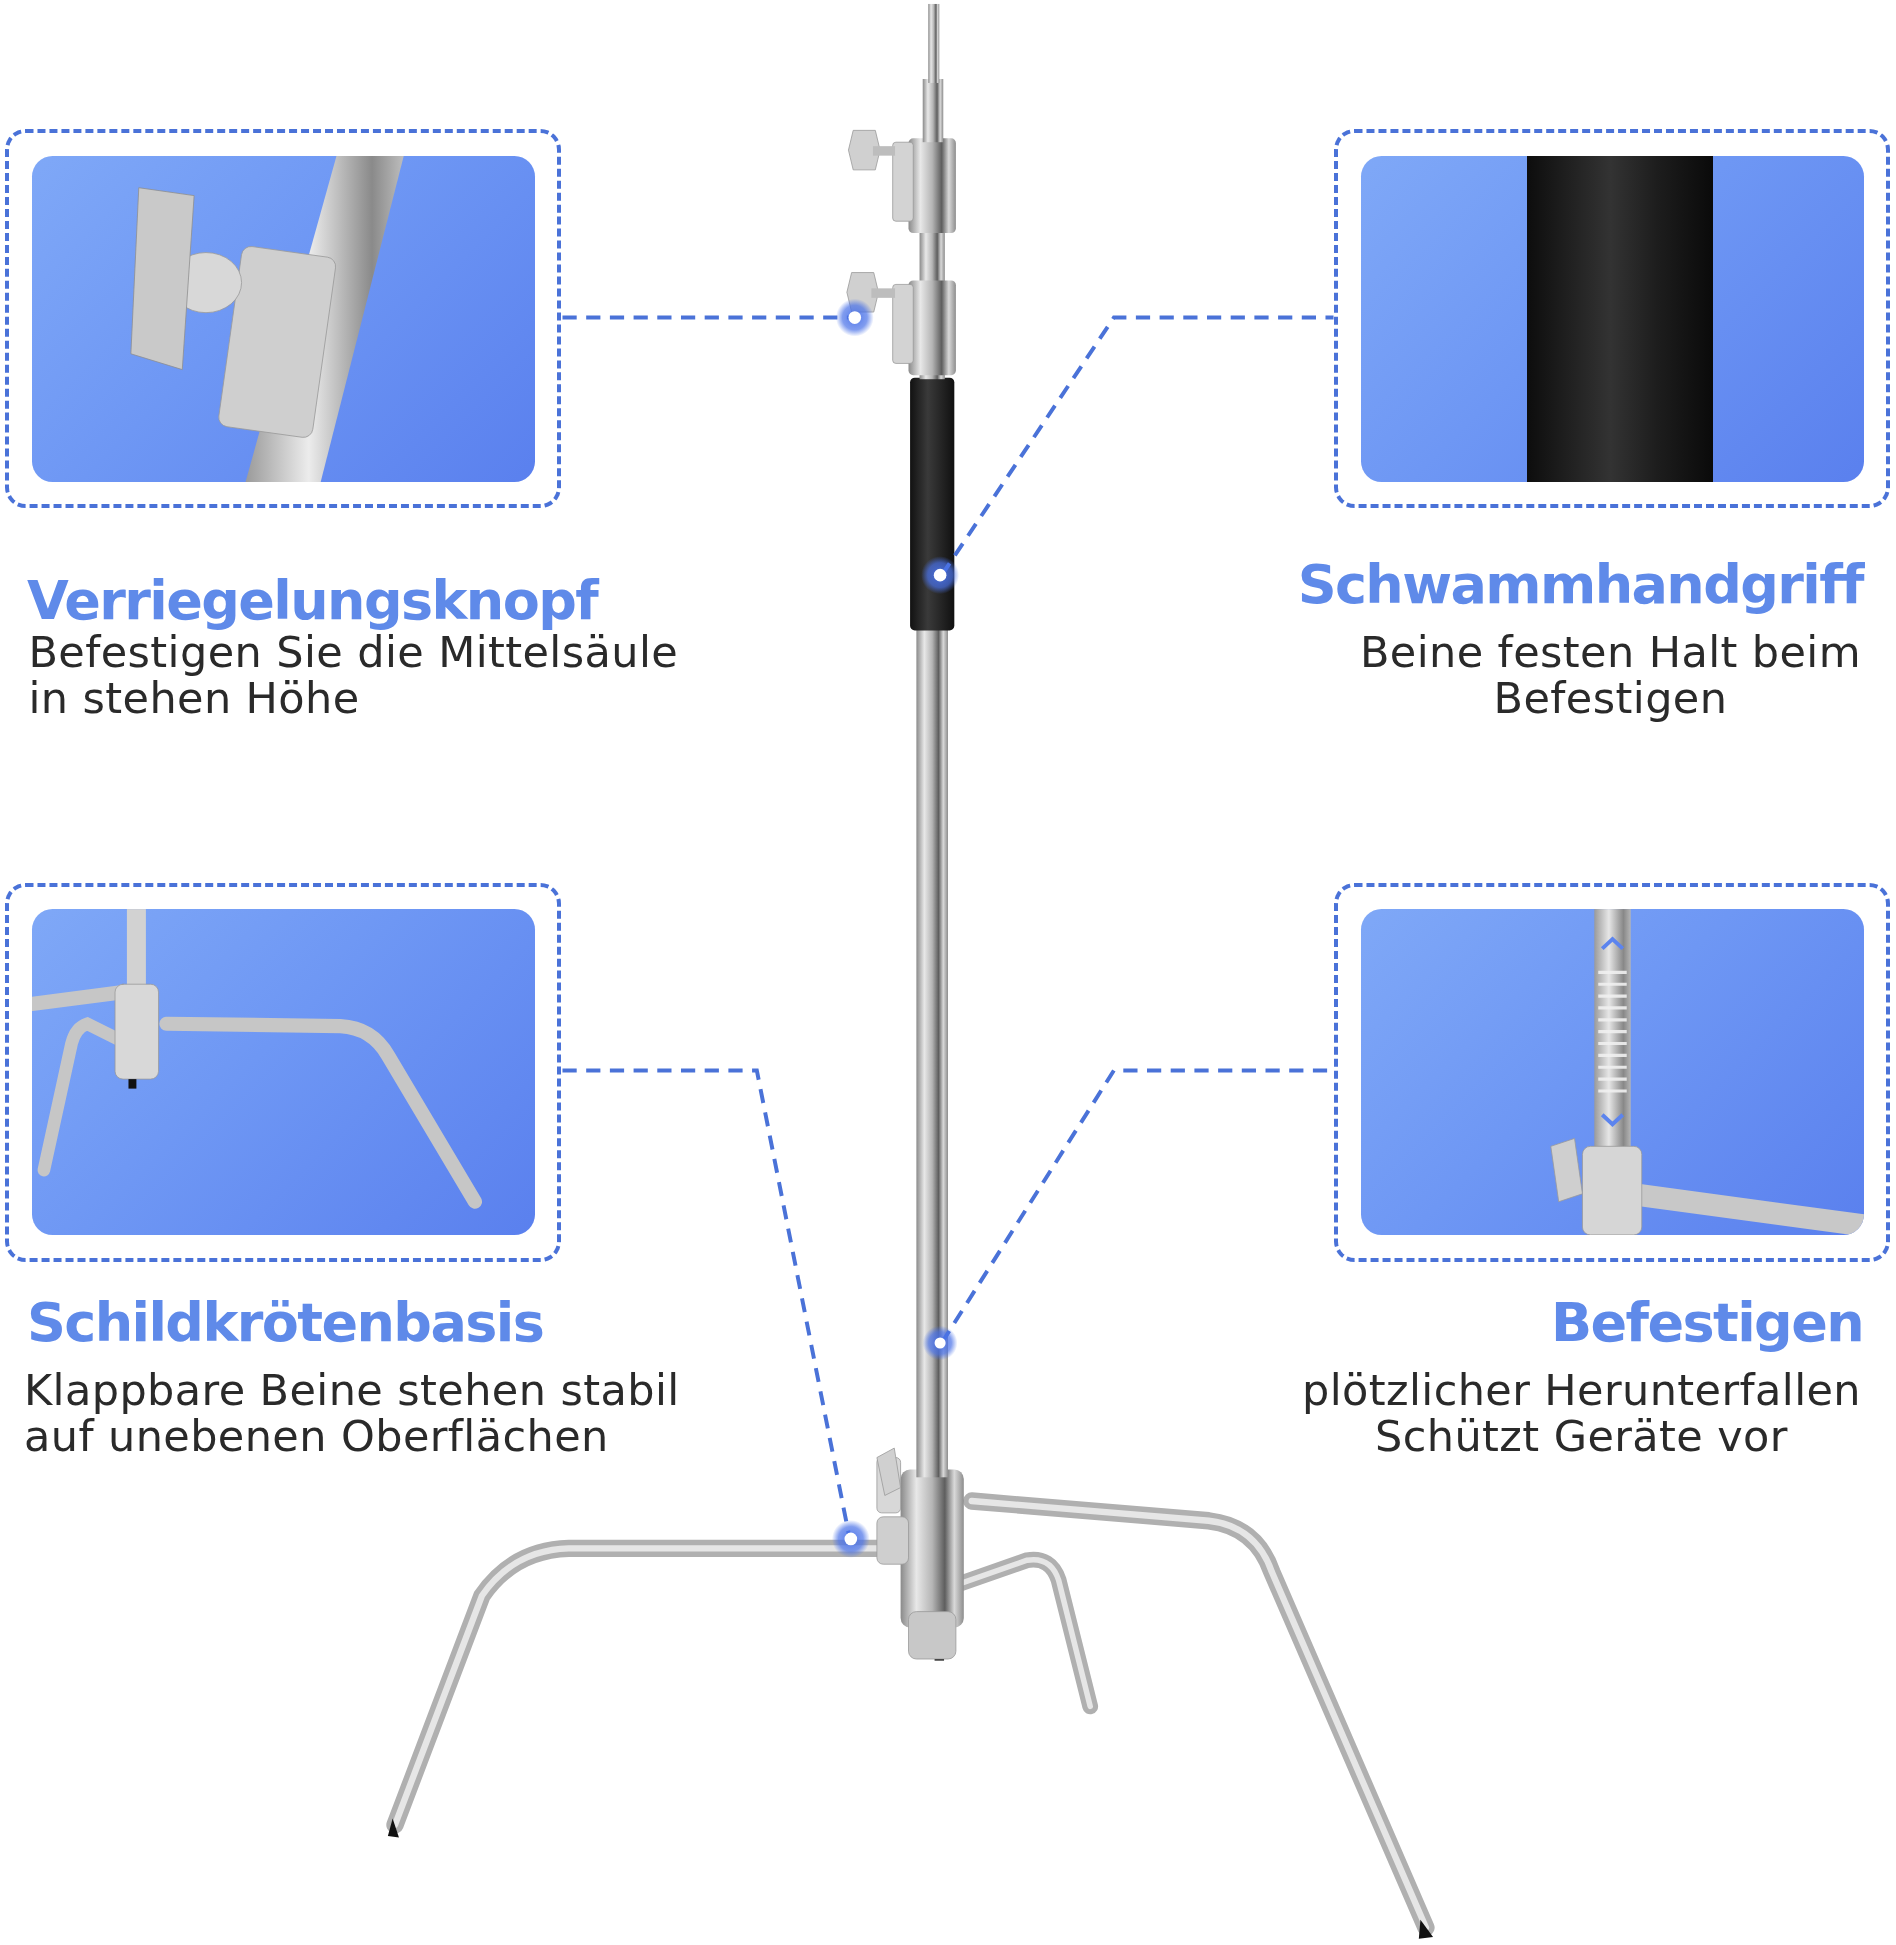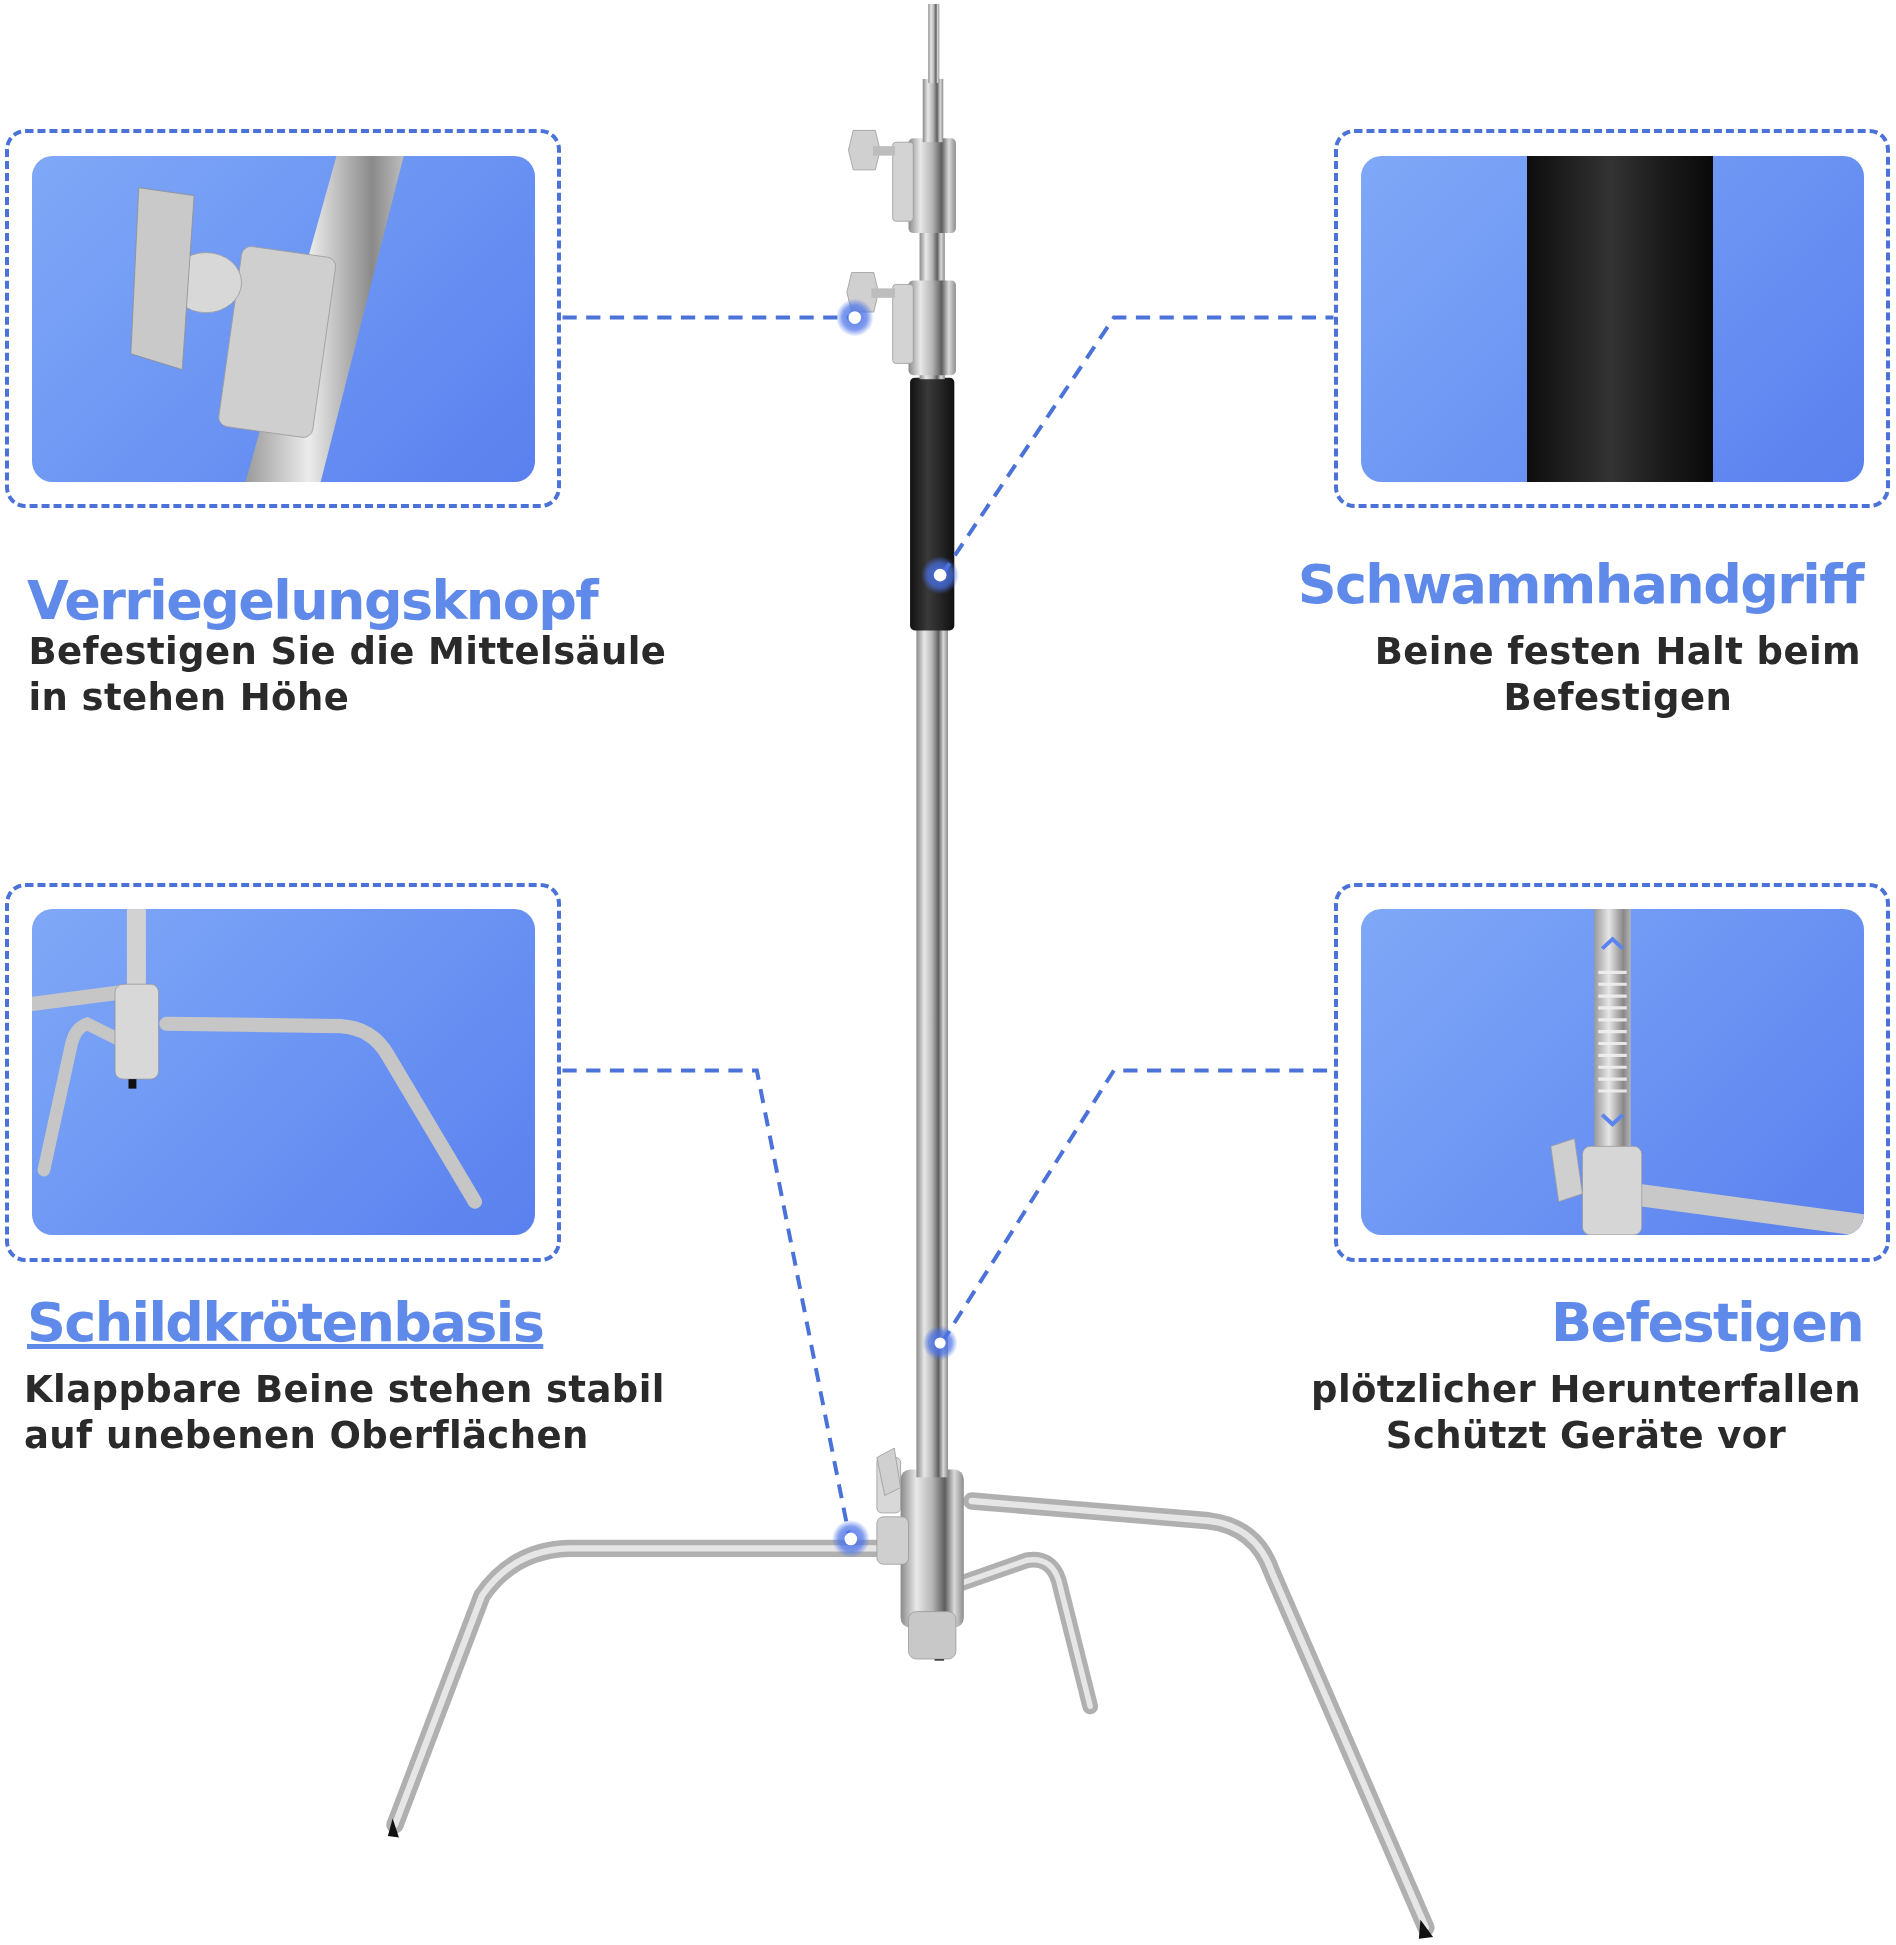--- a/index.html
+++ b/index.html
@@ -10,23 +10,22 @@
   }
   .panel {
     position: absolute; border-radius: 20.5px; overflow: hidden;
     background: linear-gradient(135deg, #7fa8f7 0%, #6e97f4 45%, #5a80ee 100%);
   }
   .title {
     position: absolute; font-weight: bold; color: #5f8ae9;
     font-size: 54px; letter-spacing: -1.6px; line-height: 1; white-space: nowrap;
   }
   .desc {
-    position: absolute; color: #2a2a2a; font-size: 37px; line-height: 46px;
+    position: absolute; color: #2a2a2a; font-size: 43px; line-height: 46px;
     letter-spacing: 0.4px;
-    font-weight: bold;
   }
   .right { text-align: center; }
   svg.overlay { position: absolute; left: 0; top: 0; }
 </style>
 </head>
 <body>
 
 <svg class="overlay" width="1896" height="1945" viewBox="0 0 2400 2462">
   <defs>
     <linearGradient id="steelV" x1="0" y1="0" x2="1" y2="0">
@@ -142,21 +141,21 @@
 <div class="panel" style="left:32px;top:909px;width:503px;height:326px;">
   <svg width="503" height="326" viewBox="0 0 636 412" fill="none" stroke-linecap="round">
     <rect x="120" y="0" width="24" height="100" fill="#d2d2d2"></rect>
     <path d="M0 120 L115 105" stroke="#c6c6c6" stroke-width="18"></path>
     <path d="M170 145 L390 148 Q430 150 450 185 L560 370" stroke="#c6c6c6" stroke-width="18"></path>
     <path d="M130 175 L70 145 Q55 150 50 170 L15 330" stroke="#c6c6c6" stroke-width="16"></path>
     <rect x="105" y="95" width="55" height="120" rx="10" fill="#d8d8d8" stroke="#999"></rect>
     <rect x="122" y="215" width="10" height="12" fill="#111"></rect>
   </svg>
 </div>
-<div class="title" style="left:27px;top:1296px;text-decoration:underline;">Schildkrötenbasis</div>
+<div class="title" style="left:27px;top:1296px;">Schildkrötenbasis</div>
 <div class="desc" style="left:24px;top:1367px;">
   <div>Klappbare Beine stehen stabil</div>
   <div>auf unebenen Oberflächen</div>
 </div>
 
 <div class="frame" style="left:1334px;top:883px;width:556px;height:379px;"></div>
 <div class="panel" style="left:1361px;top:909px;width:503px;height:326px;">
   <svg width="503" height="326" viewBox="0 0 636 412">
     <defs>
       <linearGradient id="p4s" x1="0" x2="1">

